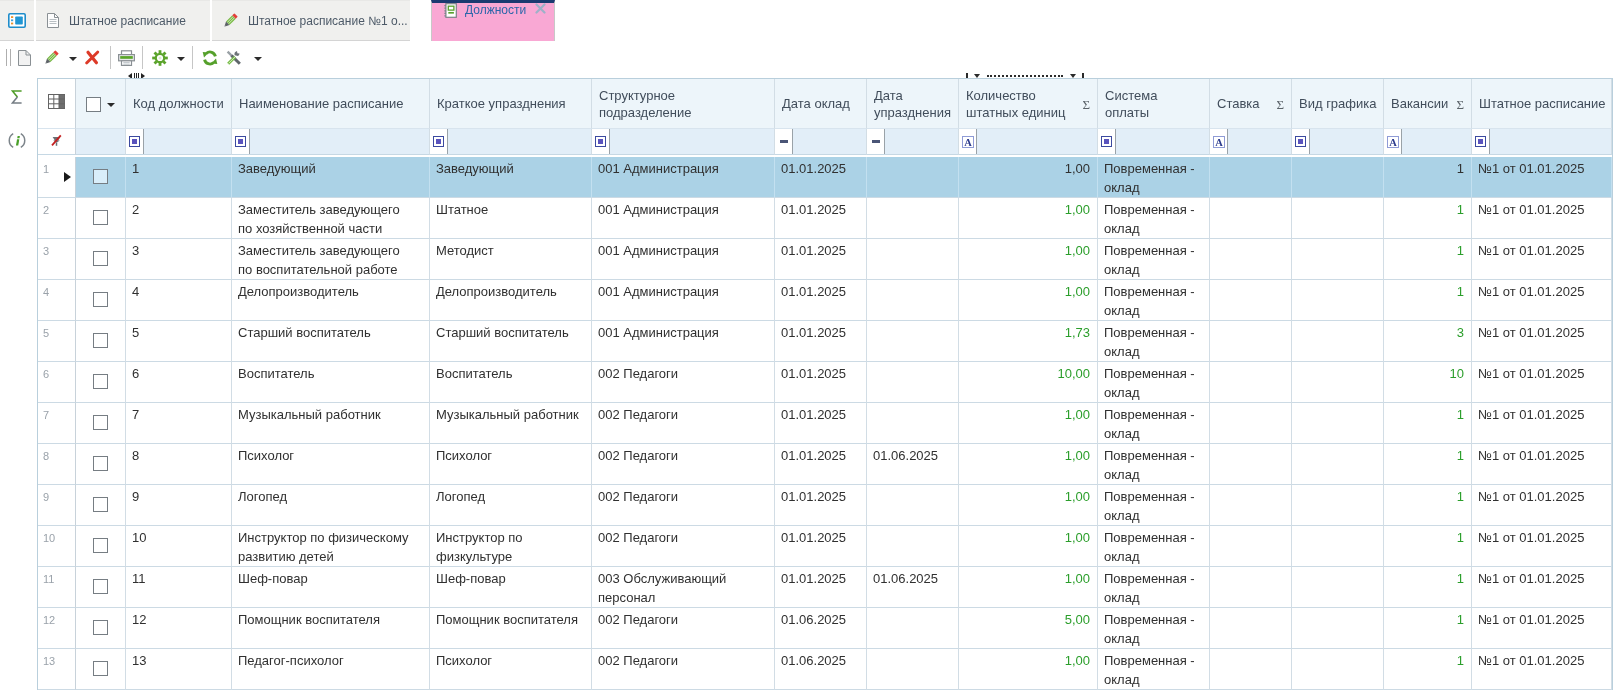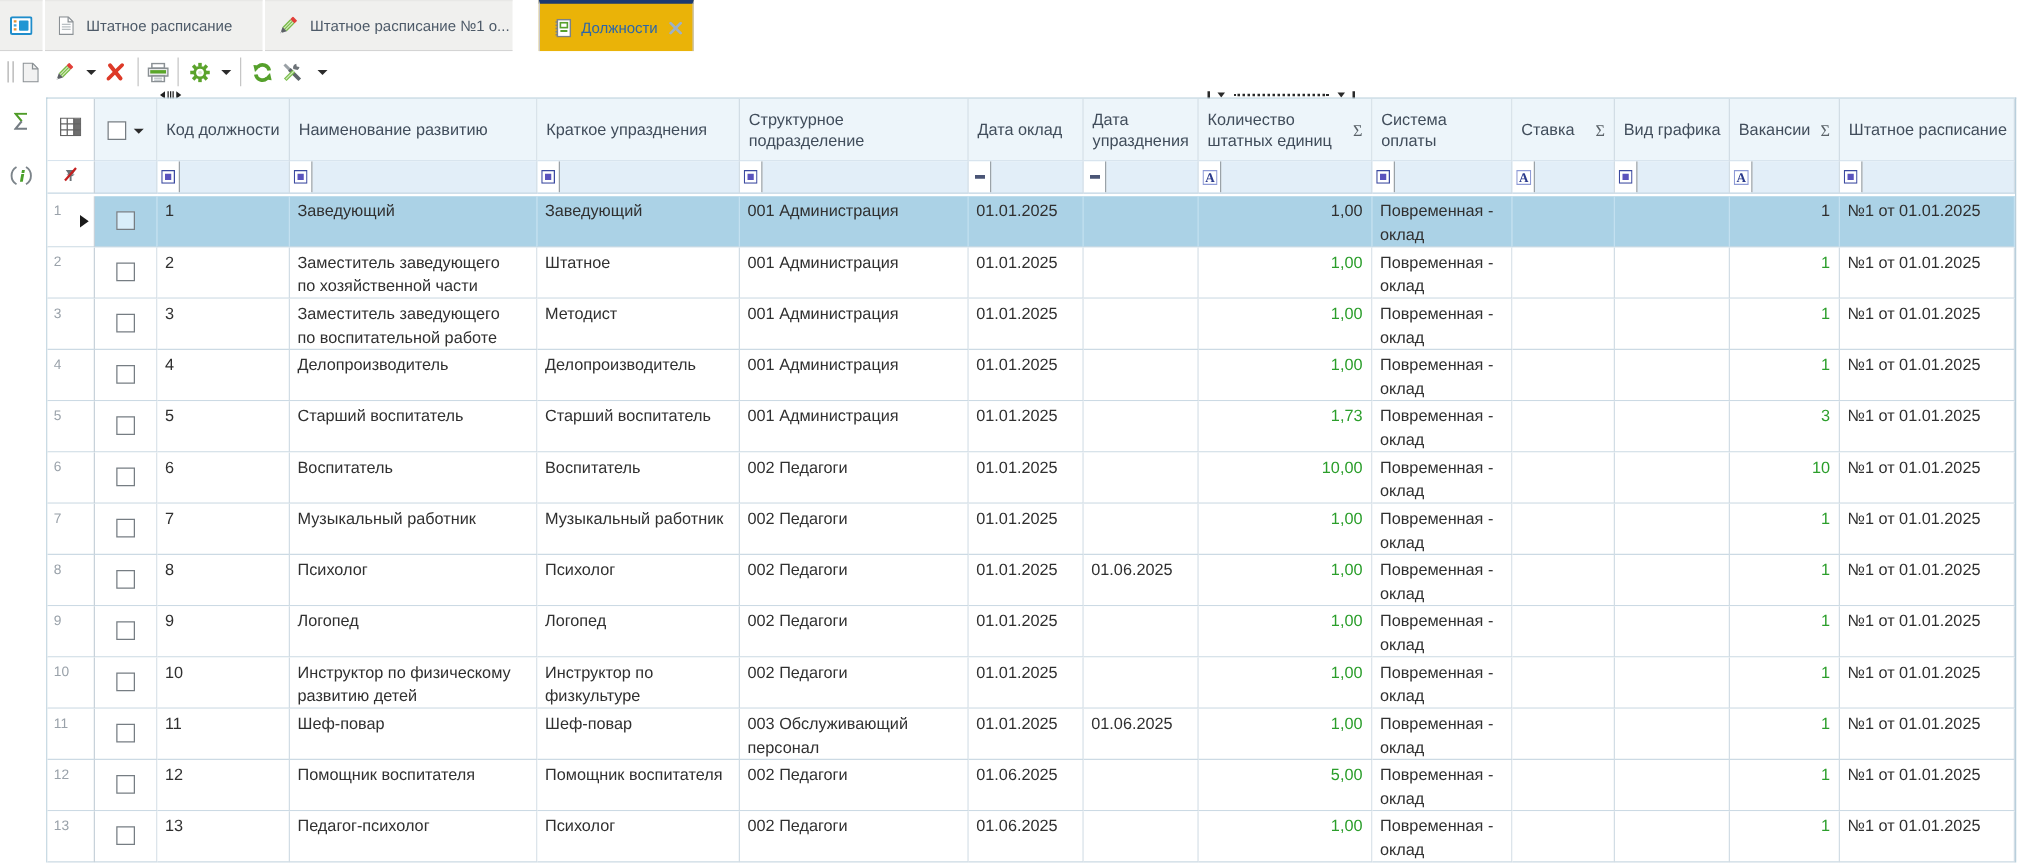--- a/index.html
+++ b/index.html
@@ -5,22 +5,22 @@
 html,body{width:1616px;height:690px;overflow:hidden;background:#fff;
  font-family:"Liberation Sans",sans-serif;}
 .abs{position:absolute}
 
 .tabs{position:absolute;left:0;top:0;height:41px;width:1616px}
 .tbtn{position:absolute;left:0;top:0;width:34px;height:41px;background:#f0f0ee;
  border-bottom:1px solid #d4d4d4;border-top:1px solid #e8e8e6;display:flex;align-items:center;justify-content:center}
 .tab{position:absolute;top:0;height:41px;background:#f0f0ee;border-bottom:1px solid #d4d4d4;
  border-top:1px solid #e8e8e6;display:flex;align-items:center;font-size:12px;color:#4d5a68}
 .tab .lbl{margin-left:10px}
-.tabact{position:absolute;top:0;height:41px;background:#eab308;border-top:3px solid #1b3a70;
- border-left:1px solid #c8c8c8;border-right:1px solid #c8c8c8;display:flex;align-items:center;
+.tabact{position:absolute;top:0;height:41px;background:#f9a8d4;border-top:3px solid #1b3a70;
+ border-left:1px solid #c8c8c8;border-right:1px solid #c8c8c8;display:flex;align-items:flex-start;
  font-size:12px;color:#2b66aa}
 .tabact .lbl{margin-left:8px}
 
 .tb{position:absolute;left:0;top:41px;width:1616px;height:37px;background:#fff}
 .tbi{position:absolute;top:9px;line-height:0}
 .sep{position:absolute;top:5px;width:1px;height:23px;background:#c6c6c6}
 .grip{position:absolute;left:6px;top:8px;width:5px;height:17px;
  border-left:1px solid #aeaeae;border-right:1px solid #aeaeae}
 .darr{display:inline-block;width:0;height:0;border-left:4px solid transparent;
  border-right:4px solid transparent;border-top:4px solid #2b2b2b}
@@ -233,21 +233,21 @@
               <rect x="11" y="1" width="5.5" height="13" fill="#6e6e6e"></rect>
               <g stroke="#636363" stroke-width="1">
                 <line x1="5.8" y1="0.5" x2="5.8" y2="14.5"></line>
                 <line x1="11" y1="0.5" x2="11" y2="14.5"></line>
                 <line x1="0.5" y1="5" x2="16.5" y2="5"></line>
                 <line x1="0.5" y1="9.8" x2="16.5" y2="9.8"></line>
               </g>
             </svg></th>
 <th class="cb"><span class="ckb" style="vertical-align:middle"></span><span class="darr" style="margin-left:6px;vertical-align:middle"></span></th>
 <th>Код должности</th>
-<th>Наименование развитию</th>
+<th>Наименование расписание</th>
 <th>Краткое упразднения</th>
 <th>Структурное<br>подразделение</th>
 <th>Дата оклад</th>
 <th>Дата<br>упразднения</th>
 <th>Количество<br>штатных единиц<span class="sig">Σ</span></th>
 <th>Система<br>оплаты</th>
 <th>Ставка<span class="sig">Σ</span></th>
 <th>Вид графика</th>
 <th>Вакансии<span class="sig">Σ</span></th>
 <th>Штатное расписание</th>

